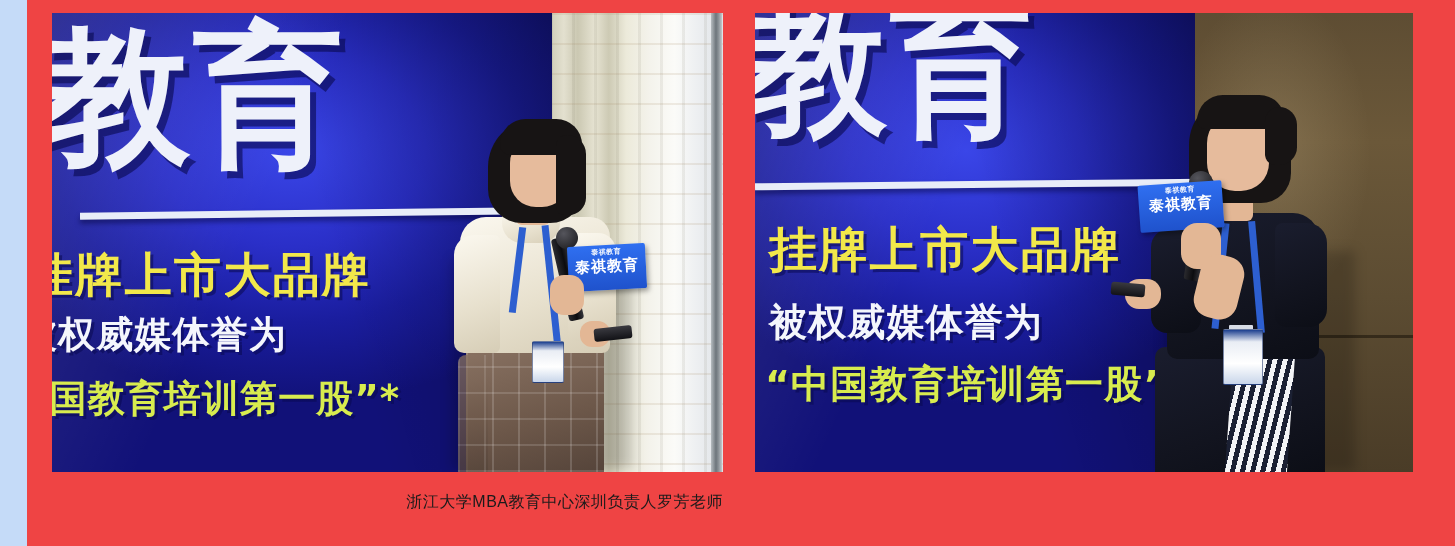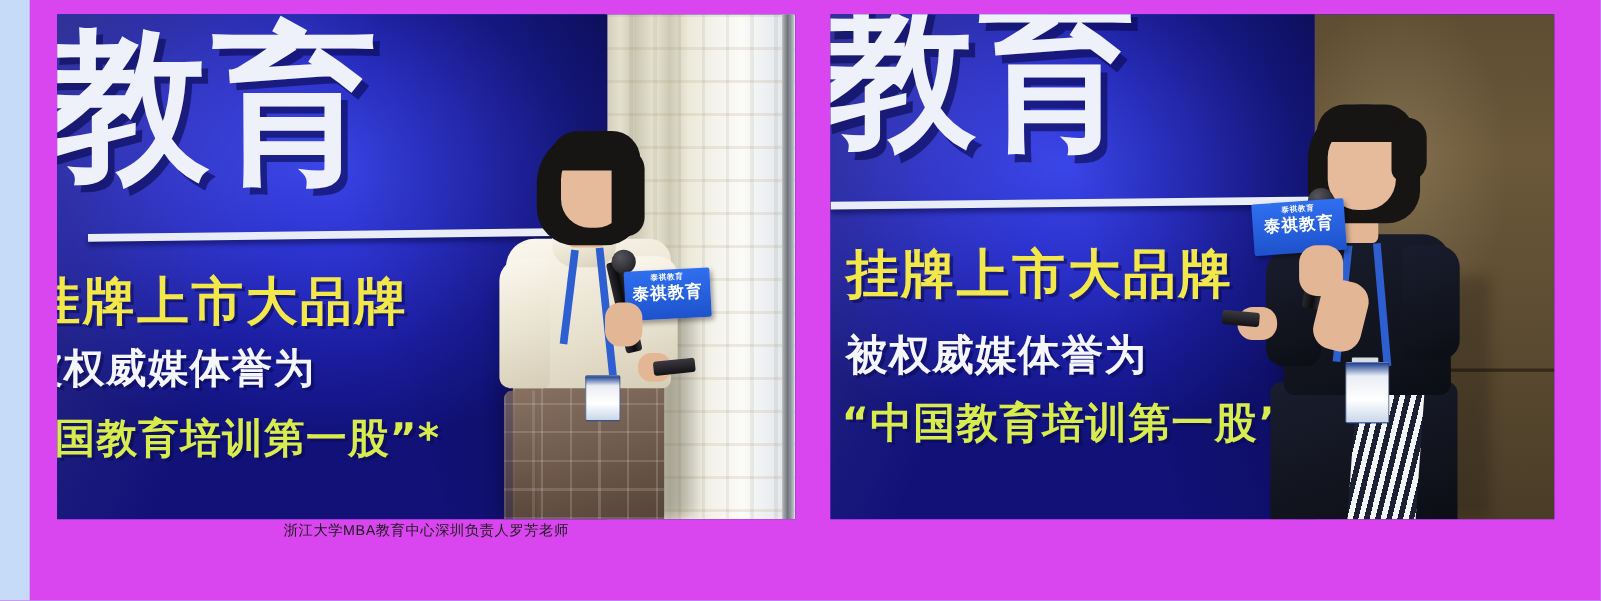--- a/index.html
+++ b/index.html
@@ -2,32 +2,32 @@
 <html><head>
 <meta charset="utf-8">
 <style>
   html,body{margin:0;padding:0;}
   body{
     width:1455px;height:546px;overflow:hidden;
     background:#aecbf2;
     font-family:"Liberation Sans","DejaVu Sans",sans-serif;
     position:relative;
   }
-  .page{position:absolute;inset:0;background:#d946ef;}
+  .page{position:absolute;inset:0;background:#ef4444;}
   .left-strip{position:absolute;left:0;top:0;width:27px;height:546px;background:#c5dbf8;}
 
   
   .photo{position:absolute;overflow:hidden;background:#1b1f9c;}
   #photo-left {left:52px; top:13px; width:671px; height:459px;}
   #photo-right{left:755px;top:13px; width:658px; height:459px;}
 
   
   .caption{
-    position:absolute;top:462px;height:40px;line-height:40px;
-    text-align:center;color:#1b1b1b;font-size:13px;letter-spacing:.5px;
+    position:absolute;top:482px;height:40px;line-height:40px;
+    text-align:right;color:#1b1b1b;font-size:16px;letter-spacing:.5px;
     white-space:nowrap;
   }
   #caption-left {left:52px; width:671px;}
   #caption-right{left:755px;width:658px;}
 
   
   .banner{position:absolute;top:0;bottom:0;left:0;}
   .banner-bg{
     position:absolute;inset:0;
     background:

